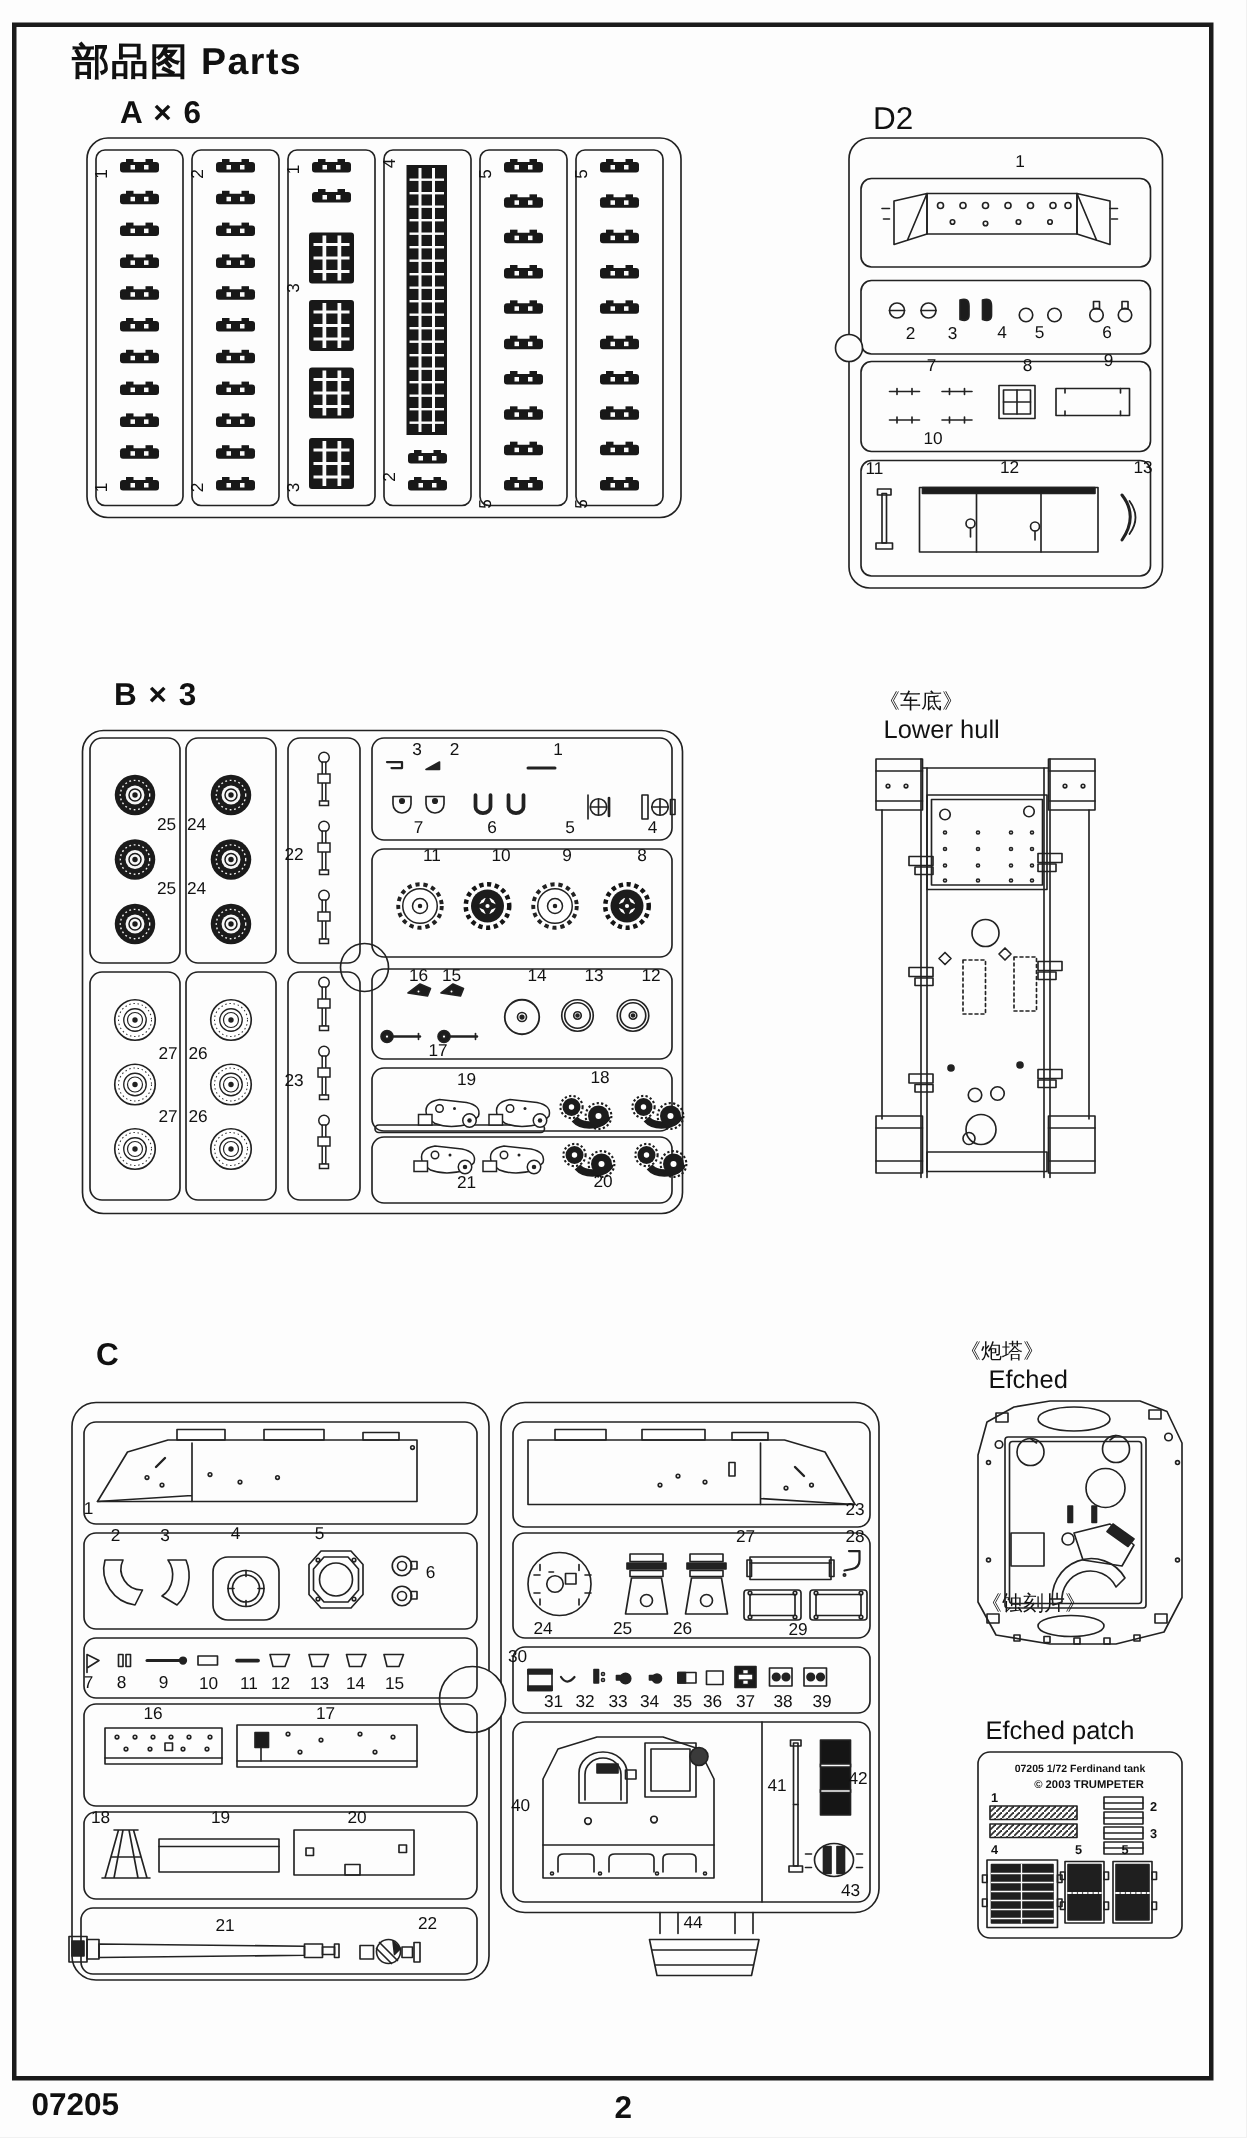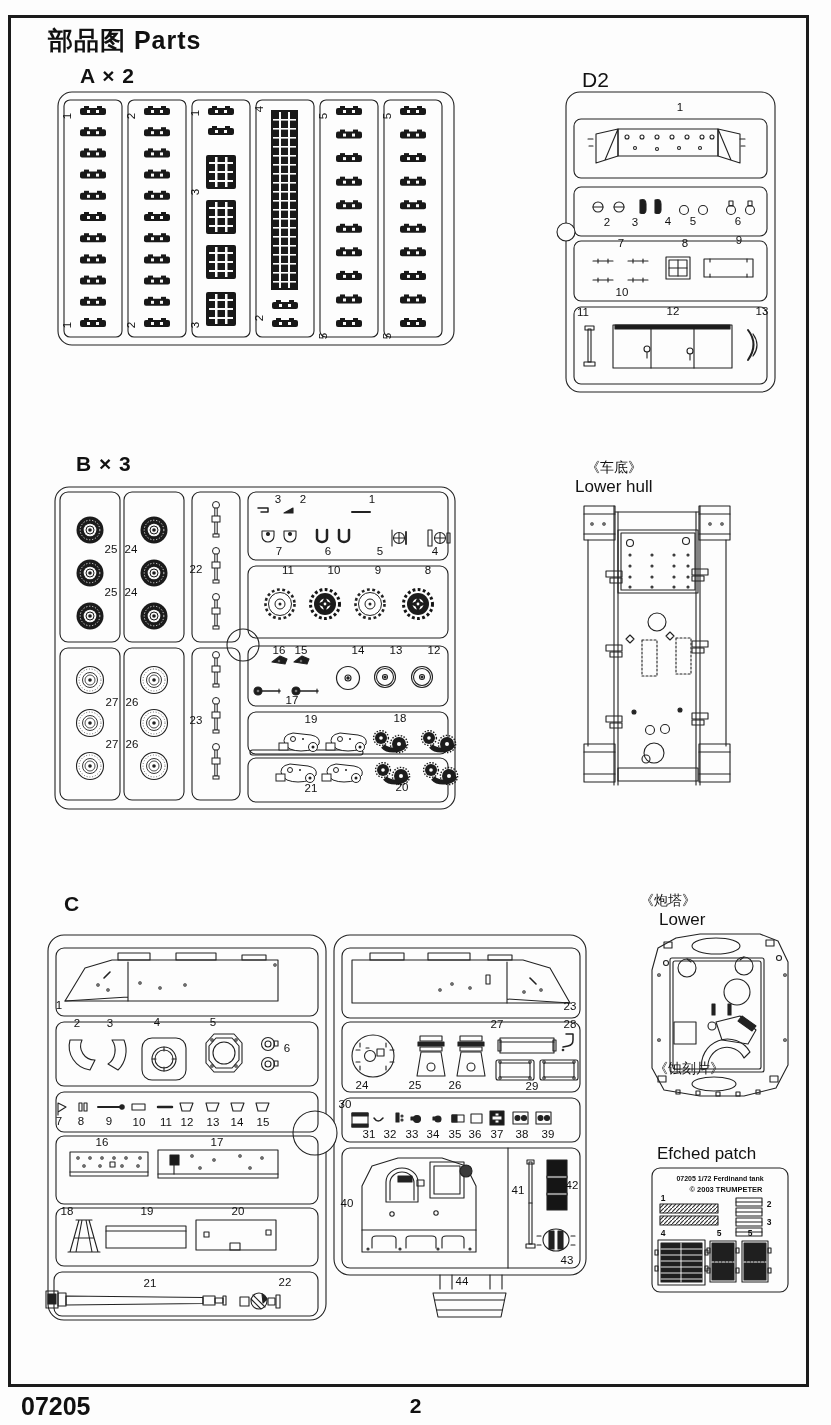--- a/index.html
+++ b/index.html
@@ -6,44 +6,44 @@
   .page{position:relative;width:831px;height:1425px;background:#fdfdfd;
         font-family:"Liberation Sans",sans-serif;color:#111;overflow:hidden;margin:0 auto;}
   .abs{position:absolute;}
   .border-frame{position:absolute;left:8px;top:15px;width:801px;height:1372px;
         border:3px solid #1b1b1b;box-sizing:border-box;}
   .title{left:24px;top:24px;font-size:25px;font-weight:bold;letter-spacing:1px;margin-left:24px;}
   .sprue-label{font-size:21px;font-weight:bold;letter-spacing:1px;}
   .sprue-label.light{font-weight:normal;letter-spacing:0;}
   .sec-cn{font-size:14px;}
   .sec-en{font-size:17px;}
-  .footer-code{left:21px;top:1392px;font-size:25px;font-weight:bold;}
+  .footer-code{left:21px;top:1392px;font-size:21px;font-weight:bold;}
   .page-num{left:0;top:1394px;width:831px;text-align:center;font-size:21px;font-weight:bold;}
   #art-layer{position:absolute;left:0;top:0;}
   .ink{stroke:#222;stroke-width:1.1;fill:none;stroke-linejoin:round;stroke-linecap:round;}
 </style>
 </head>
 <body>
 
 <div class="page">
 
   <div class="border-frame"></div>
 
   <div class="abs title">部品图 Parts</div>
 
-  <div class="abs sprue-label" style="left:80px;top:64px">A × 2</div>
+  <div class="abs sprue-label" style="left:80px;top:64px">A × 6</div>
   <div class="abs sprue-label light" style="left:582px;top:68px">D2</div>
   <div class="abs sprue-label" style="left:76px;top:452px">B × 3</div>
   <div class="abs sprue-label" style="left:64px;top:892px">C</div>
 
   <div class="abs sec-cn" style="left:586px;top:459px">《车底》</div>
-  <div class="abs sec-en" style="left:575px;top:477px">Lower hull</div>
+  <div class="abs sec-en" style="left:589px;top:477px">Lower hull</div>
 
   <div class="abs sec-cn" style="left:640px;top:892px">《炮塔》</div>
-  <div class="abs sec-en" style="left:659px;top:910px">Lower</div>
+  <div class="abs sec-en" style="left:659px;top:910px">Efched</div>
 
   <div class="abs sec-cn" style="left:654px;top:1060px">《蚀刻片》</div>
   <div class="abs sec-en" style="left:657px;top:1144px">Efched patch</div>
 
   <div class="abs footer-code">07205</div>
   <div class="abs page-num">2</div>
 
   <svg id="art-layer" width="831" height="1425" viewBox="0 0 831 1425">
     <defs>
       <pattern id="hatch" width="4" height="4" patternUnits="userSpaceOnUse">

